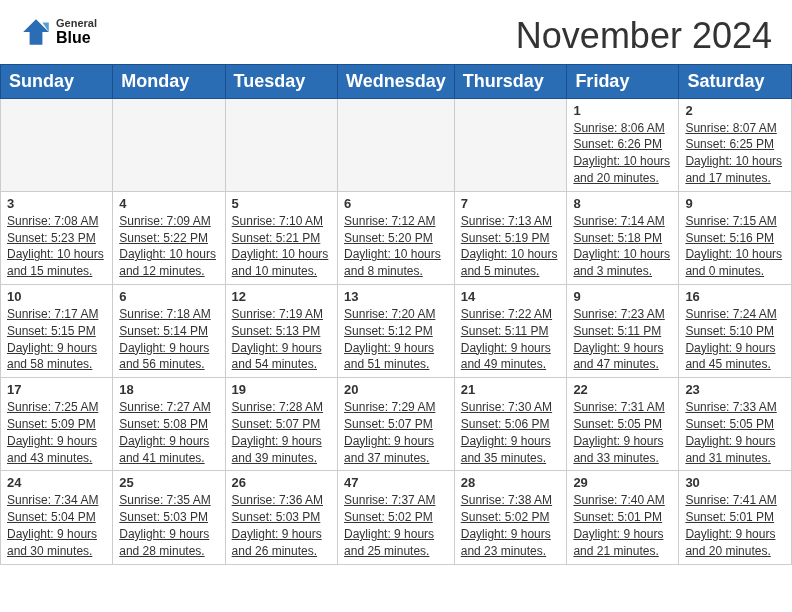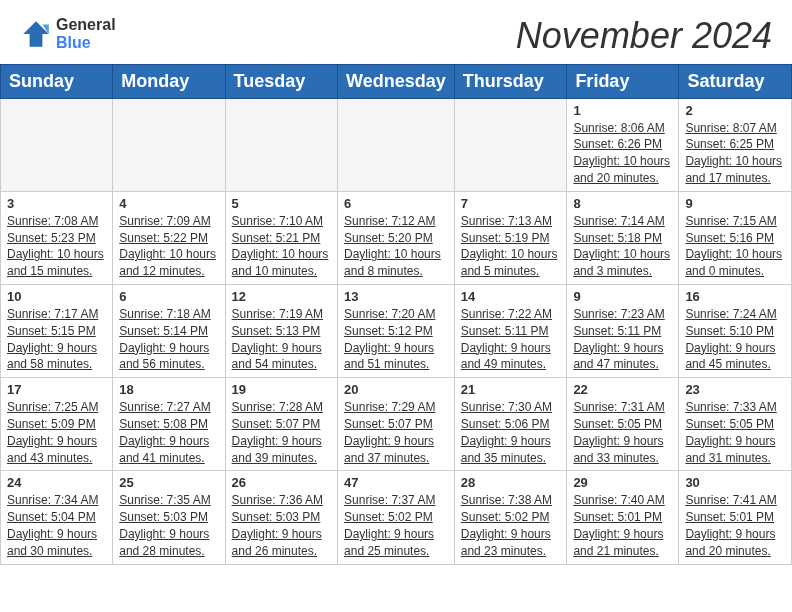--- a/index.html
+++ b/index.html
@@ -18,37 +18,36 @@
     .logo {
       display: flex;
       align-items: center;
     }
     .logo-text {
       display: flex;
       flex-direction: column;
       line-height: 1.1;
     }
     .logo-general {
-      font-size: 16px;
+      font-size: 11px;
       font-weight: bold;
       color: #333;
     }
     .logo-blue {
       font-size: 16px;
       font-weight: bold;
-      color: #3b82f6;
+      color: #000000;
     }
     .logo-icon {
       width: 32px;
       height: 32px;
       margin-right: 4px;
     }
     .title-section {
       text-align: center;
-      font-style: italic;
     }
     .month-title {
       font-size: 36px;
       font-weight: normal;
       color: #333;
       line-height: 1.1;
     }
     .location {
       font-size: 15px;
       color: #333;

